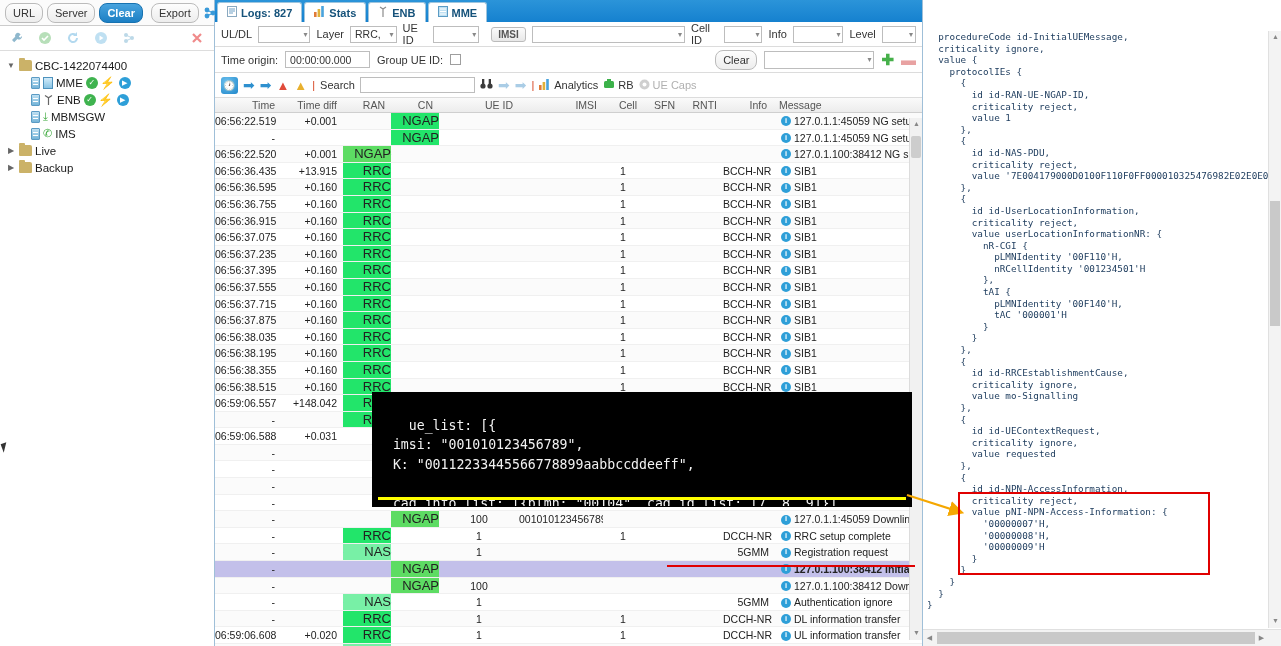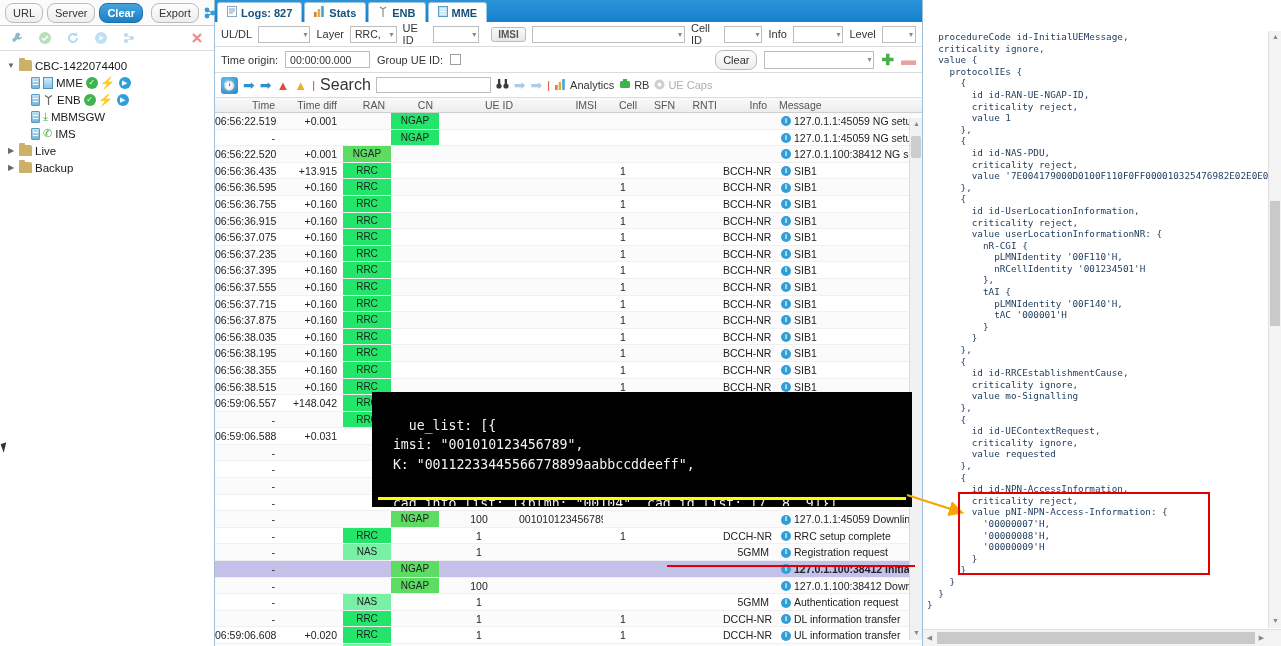--- a/index.html
+++ b/index.html
@@ -120,21 +120,21 @@
     border-bottom:1px solid #dcdcdc; background:#fff;
   }
   .rbtn { width:17px;height:17px;border-radius:3px;display:flex;align-items:center;justify-content:center;
     font-size:10px; color:#fff; cursor:pointer; }
   .rb-blue { background: radial-gradient(circle at 35% 30%, #6ec2ef, #1f86c9); }
   .arrow-l, .arrow-r { color:#2e90cf; font-size:14px; cursor:pointer; line-height:1;}
   .arrow-dim { color:#aacde6; }
   .warn-red { color:#e04b3a; font-size:13px; }
   .warn-yel { color:#e8b02e; font-size:13px; }
   .vsep { color:#d6431f; }
-  .searchlabel { font-size:16px; color:#333;text-align:right; }
+  .searchlabel { font-size:11px; color:#333;text-align:right; }
   .searchbox { width:115px; height:16px; border:1px solid #bdbdbd; background:#fff; }
   .binoc { font-size:11px; color:#333; }
   .analytics { display:flex;align-items:center;gap:3px;font-size:11px;color:#333;cursor:pointer;}
   .dis { color:#b0b0b0; }
 
   
   .thead {
     height: 15px; display: flex; background: linear-gradient(#fafafa,#ececec);
     border-bottom: 1px solid #cfcfcf; font-size: 10.5px; color:#555;
   }
@@ -144,21 +144,21 @@
   .c-ue{width:80px;} .c-imsi{width:84px;} .c-cell{width:40px;} .c-sfn{width:38px;}
   .c-rnti{width:42px;} .c-info{width:50px;} .c-msg{flex:1;}
   .rows { position:relative; }
   .trow2 { height:16.6px; display:flex; font-size:10.5px; color:#222; border-bottom:1px solid #f0f0f0;}
   .trow2:nth-child(odd){ background:#fbfbfb; }
   .trow2:nth-child(even){ background:#ffffff; }
   .trow2.sel-row { background:#c3c0ea !important; }
   .trow2 > div { line-height:16.6px; text-align:right; padding-right:6px; white-space:nowrap; overflow:hidden;}
   .trow2 > div.l { text-align:left; padding-left:4px; }
   .tagwrap { position:relative; text-align:center !important; padding:0 !important; }
-  .tag { display:block; height:16.6px; line-height:16.6px; text-align:center; font-size:10px;}
+  .tag { display:block; height:16.6px; line-height:16.6px; text-align:right; font-size:13px;}
   .tag.green { background:#22e56a; }
   .tag.lgreen { background:#78f0a6; }
   .tag.dgreen { background:#5ddc63; }
   .dirarrow{ position:absolute; font-size:9px; color:#3a9ad9; line-height:16.6px; }
   .msgcell { display:flex; align-items:center; gap:3px; padding-left:4px; }
   .info-i { width:10px;height:10px;border-radius:50%;background:#2e9fd8;color:#fff;
     font-size:7.5px; display:inline-flex;align-items:center;justify-content:center; font-weight:bold; flex:none;}
   .bold { font-weight: bold; }
 
   
@@ -1045,21 +1045,21 @@
           </div>
           <div class="c-ue" style="text-align:center;padding:0">1</div>
           <div class="c-imsi" style="text-align:center;padding:0"></div>
           <div class="c-cell" style="text-align:center;padding:0"></div>
           <div class="c-sfn"></div>
           <div class="c-rnti"></div>
           <div class="c-info" style="text-align:right;padding-right:4px">5GMM</div>
           <div class="c-msg l">
             <span class="msgcell">
               <span class="info-i">i</span>
-              <span class="">Authentication request</span>
+              <span class="">Authentication ignore</span>
             </span>
           </div>
         </div>
         <div class="trow2">
           <div class="c-time">-</div>
           <div class="c-tdiff"></div>
           <div class="c-ran tagwrap">
             <span class="dirarrow" style="left:-7px">➡</span>
             <span class="tag green">RRC</span>
           </div>

